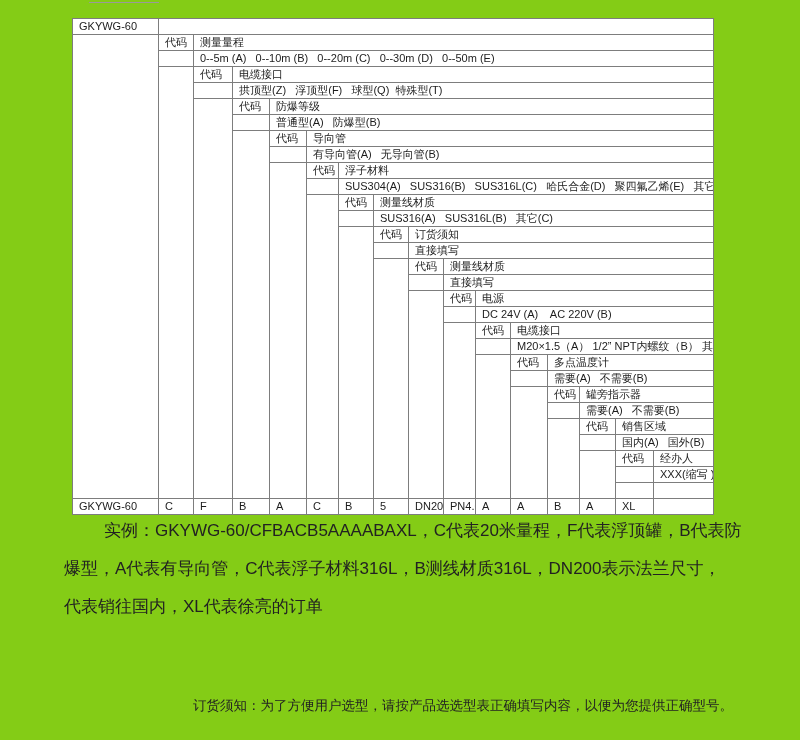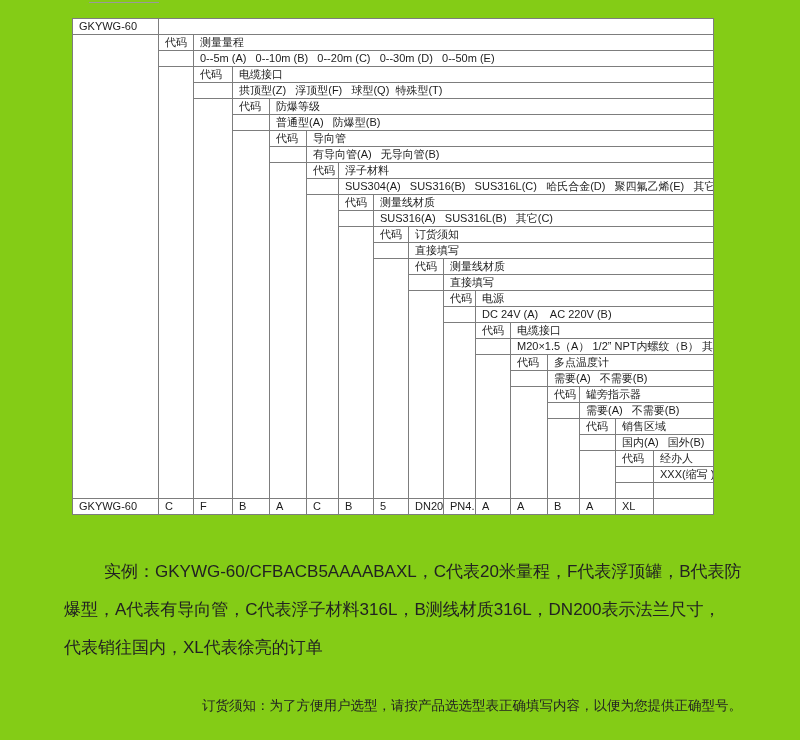--- a/index.html
+++ b/index.html
@@ -26,29 +26,29 @@
     background:#ffffff;
   }
   table.sel tr{height:16px;}
   tr.r-top{height:14px;}
   tr.r-empty{height:17px;}
   tr.r-example{height:26px;}
   td.g{background:#dcdcdc;margin-left:11px;}
   td.tall{background:#ffffff;}
 
   .example{
-    position:absolute;left:64px;top:553px;width:700px;
+    position:absolute;left:64px;top:512px;width:700px;
     font-size:17px;line-height:38px;color:#222222;
   }
   .example .line{white-space:pre;}
   .example .line.first{text-indent:40px;}
 
   .order-note{
     position:absolute;left:193px;top:697px;
-    font-size:13.5px;line-height:18px;color:#222222;white-space:pre;margin-left:9px;
+    font-size:13.5px;line-height:18px;color:#222222;white-space:pre;
   }
 </style>
 </head>
 <body>
 
 <div class="sheet">
 
   <div class="artifact-line"></div>
 
   <table class="sel">

